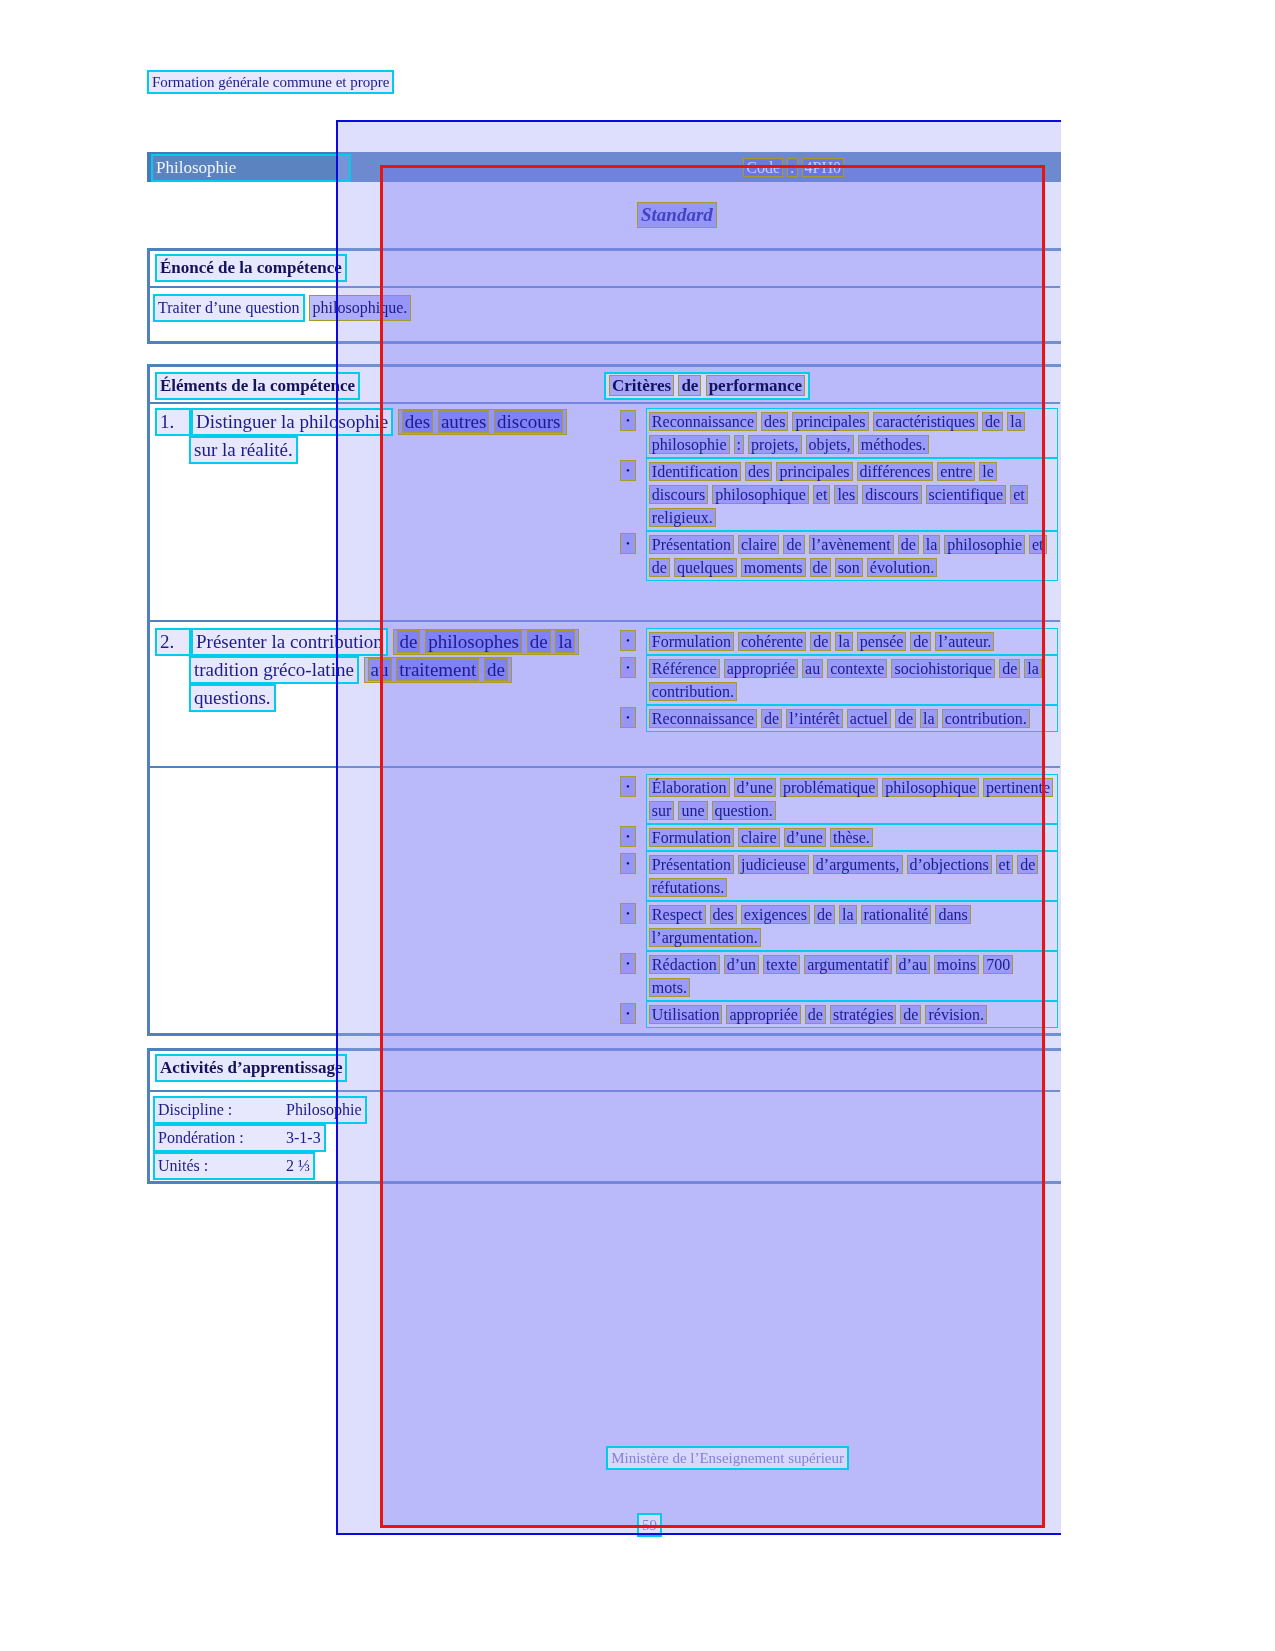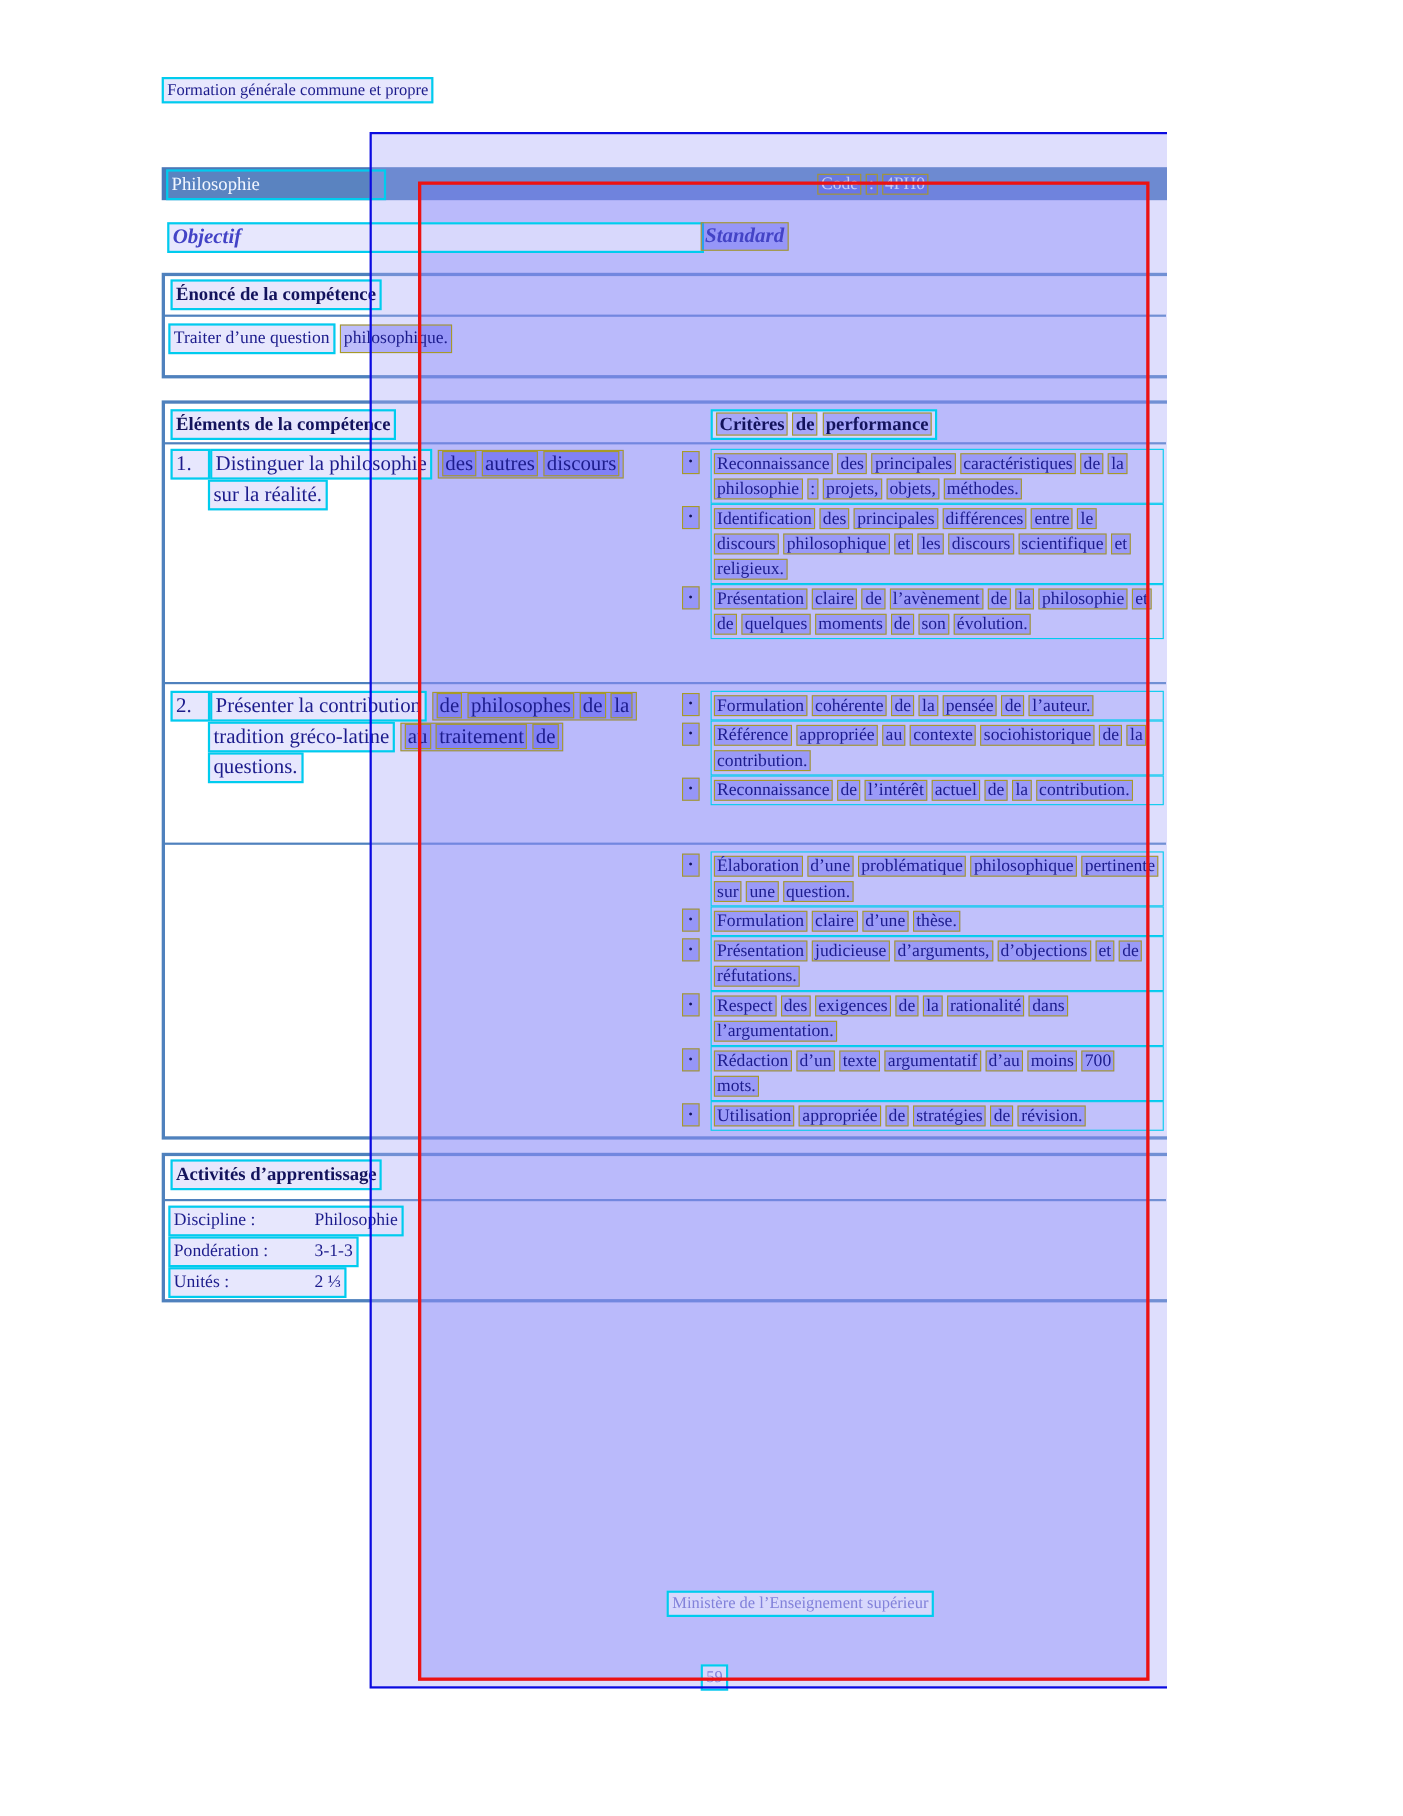--- a/index.html
+++ b/index.html
@@ -70,39 +70,36 @@
     <span class="hl-cyan note-text">Formation générale commune et propre</span>
   </div>
 
   <div class="abs txt" style="left:151px;top:154px;">
     <span class="hl-cyan on-bar title-text" style="width:190px;">Philosophie</span>
   </div>
   <div class="abs txt" style="right:217px;top:156px;">
     <span class="code-text"><span class="w">Code</span> <span class="w">:</span> <span class="w">4PH0</span></span>
   </div>
 
-  <div class="abs txt" style="left:152px;top:202px;">
-    <span class="hl-cyan obj-std" style="width:478px;">Objectif</span>
-  </div>
   <div class="abs txt" style="left:637px;top:202px;">
     <span class="hl-yellow obj-std">Standard</span>
   </div>
 
   <div class="abs txt" style="left:155px;top:254px;">
     <span class="hl-cyan bold" style="font-size:17px;">Énoncé de la compétence</span>
   </div>
   <div class="abs txt" style="left:153px;top:294px;">
     <span class="hl-cyan">Traiter d’une question</span>
     <span class="hl-yellow">philosophique.</span>
   </div>
 
   <div class="abs txt" style="left:155px;top:372px;">
     <span class="hl-cyan bold" style="font-size:17px;">Éléments de la compétence</span>
   </div>
-  <div class="abs txt" style="left:646px;top:372px;">
+  <div class="abs txt" style="left:604px;top:372px;">
     <span class="hl-cyan bold" style="font-size:17px;"><span class="w">Critères</span> <span class="w">de</span> <span class="w">performance</span></span>
   </div>
 
   <div class="el-cell" style="left:155px;top:408px;">
     <span class="hl-cyan num">1.</span><span class="hl-cyan">Distinguer la philosophie</span>
     <span class="hl-yellow"><span class="w">des</span> <span class="w">autres</span> <span class="w">discours</span></span><br>
     <span class="hl-cyan">sur la réalité.</span>
   </div>
   <div class="crit-col" style="top:408px;">
     <div class="crit-item">

